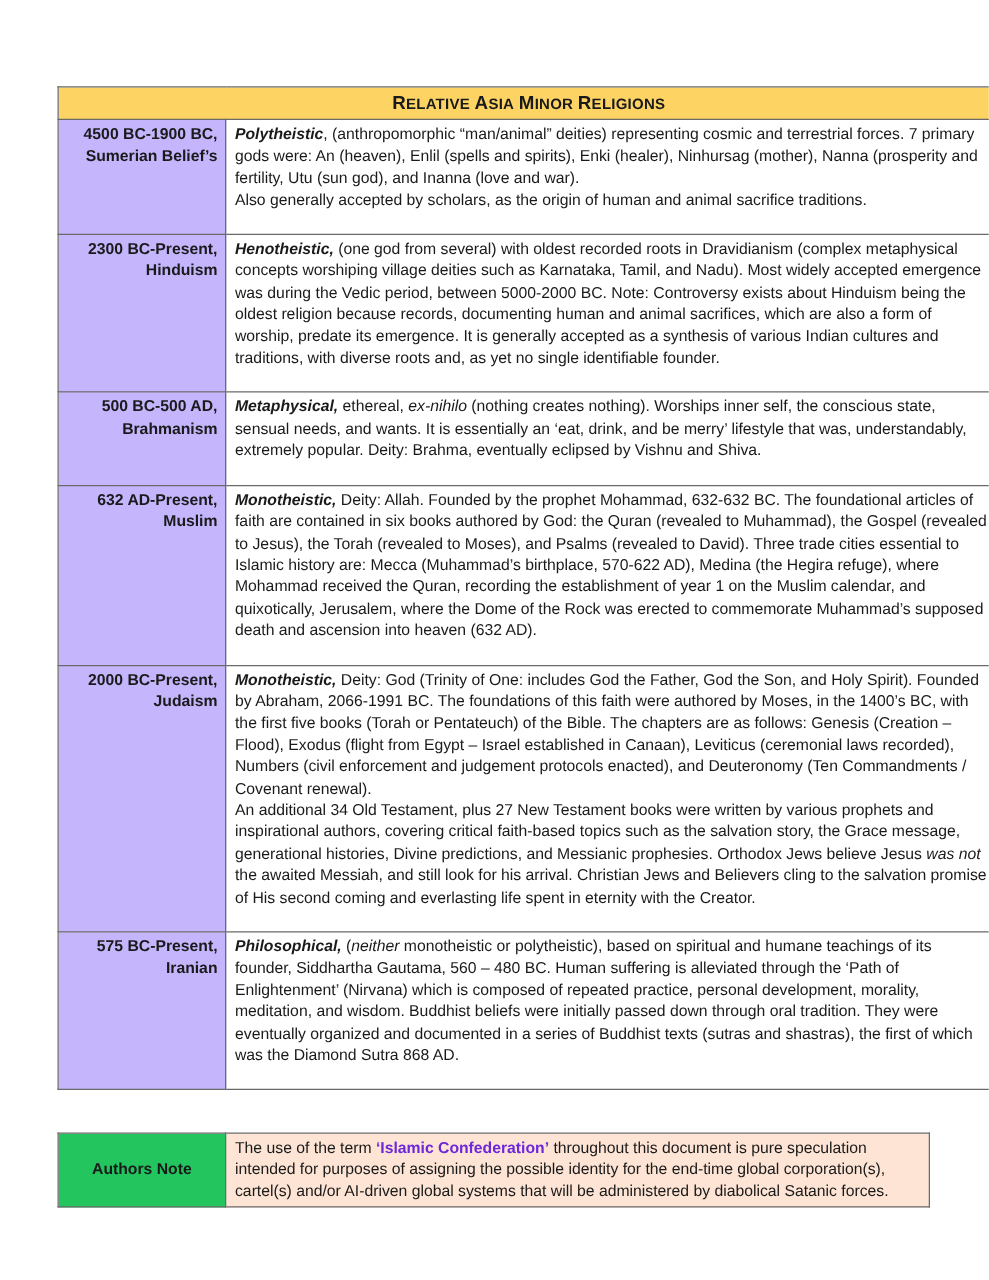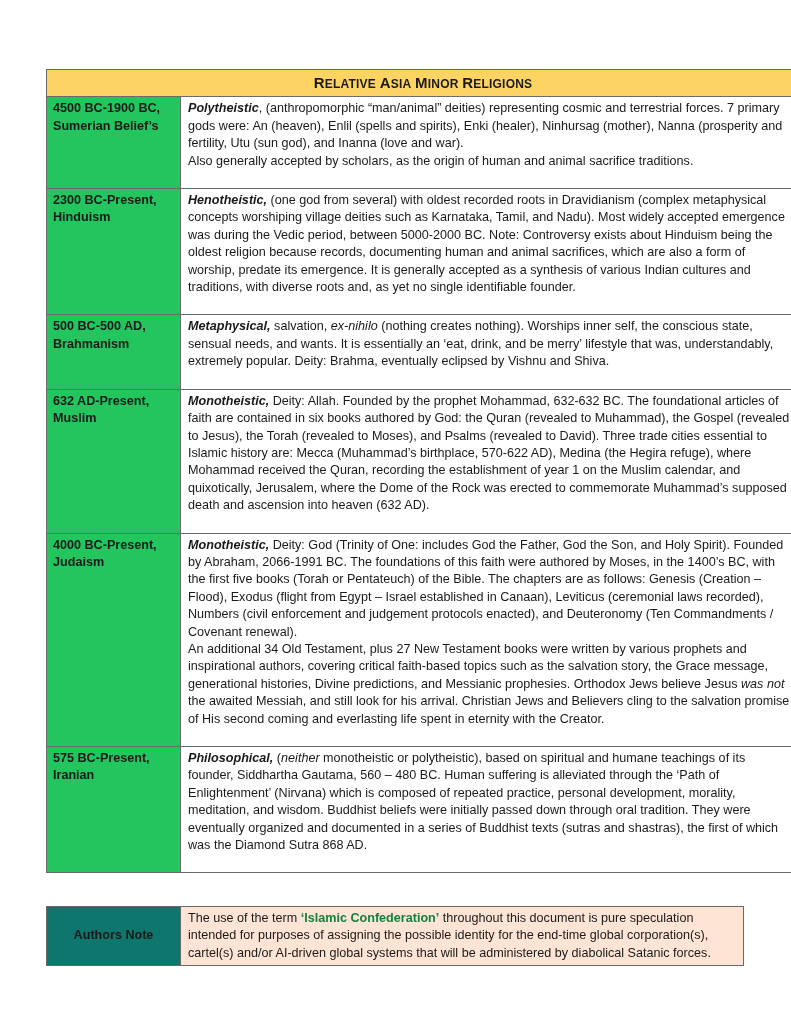--- a/index.html
+++ b/index.html
@@ -2,29 +2,29 @@
 <html><head>
 <meta charset="utf-8">
 <style>
   html, body { margin: 0; padding: 0; background: #ffffff; }
   body { width: 791px; height: 1024px; position: relative; font-family: "Liberation Sans", sans-serif; color: #1a1a1a; }
   .tbl { position: absolute; left: 46px; top: 69px; width: 754px; border-collapse: collapse; border: 1.5px solid #6a6a6a; }
   .tbl td { border: 1px solid #6a6a6a; vertical-align: top; font-size: 12.6px; line-height: 17.4px; }
   .hdr { background: #fdd364; text-align: center; font-weight: bold; font-size: 15px; letter-spacing: 0.2px; padding: 4px 0 3px; height: 18px; }
   .hdr .big { font-size: 15px; }
   .hdr .sm { font-size: 12px; text-transform: uppercase; }
-  .lbl { width: 121px; background: #22c55e; text-align: left; font-weight: bold; padding: 3px 6px; font-size: 12.6px; line-height: 17px; }
+  .lbl { width: 121px; background: #c4b5fd; text-align: right; font-weight: bold; padding: 3px 6px; font-size: 12.6px; line-height: 17px; }
   .desc { padding: 3px 6px 18px 7px; }
   .desc p { margin: 0; }
   .desc p + p { margin-top: 0; }
   .note { position: absolute; left: 46px; top: 906px; width: 698px; border-collapse: collapse; border: 1.5px solid #6a6a6a; }
   .note td { border: 1px solid #6a6a6a; font-size: 12.6px; line-height: 17.4px; background: #fde4d4; }
-  .note .nl { width: 121px; background: #0f766e; text-align: center; font-weight: bold; vertical-align: middle; padding: 4px 6px; }
+  .note .nl { width: 121px; background: #22c55e; text-align: center; font-weight: bold; vertical-align: middle; padding: 4px 6px; }
   .note .nd { padding: 3px 6px 3px 7px; }
-  .hl { color: #15803d; font-weight: bold; }
+  .hl { color: #6d28d9; font-weight: bold; }
 </style>
 </head>
 <body>
 
 <table class="tbl">
   <tbody>
       <tr>
     <td colspan="2" class="hdr">
       <span class="big">R</span><span class="sm">elative</span>
       <span class="big">A</span><span class="sm">sia</span>
@@ -54,37 +54,37 @@
     </td>
   </tr>
 
 
   <tr>
     <td class="lbl">
       <div>500 BC-500 AD,</div>
       <div>Brahmanism</div>
     </td>
     <td class="desc">
-      <p><b><i>Metaphysical,</i></b><span> salvation, </span><i>ex-nihilo</i><span> (nothing creates nothing). Worships inner self, the conscious state, sensual needs, and wants. It is essentially an ‘eat, drink, and be merry’ lifestyle that was, understandably, extremely popular. Deity: Brahma, eventually eclipsed by Vishnu and Shiva.</span></p>
+      <p><b><i>Metaphysical,</i></b><span> ethereal, </span><i>ex-nihilo</i><span> (nothing creates nothing). Worships inner self, the conscious state, sensual needs, and wants. It is essentially an ‘eat, drink, and be merry’ lifestyle that was, understandably, extremely popular. Deity: Brahma, eventually eclipsed by Vishnu and Shiva.</span></p>
     </td>
   </tr>
 
   <tr>
     <td class="lbl">
       <div>632 AD-Present,</div>
       <div>Muslim</div>
     </td>
     <td class="desc">
       <p><b><i>Monotheistic,</i></b><span> Deity: Allah. Founded by the prophet Mohammad, 632-632 BC. The foundational articles of faith are contained in six books authored by God: the Quran (revealed to Muhammad), the Gospel (revealed to Jesus), the Torah (revealed to Moses), and Psalms (revealed to David). Three trade cities essential to Islamic history are: Mecca (Muhammad’s birthplace, 570-622 AD), Medina (the Hegira refuge), where Mohammad received the Quran, recording the establishment of year 1 on the Muslim calendar, and quixotically, Jerusalem, where the Dome of the Rock was erected to commemorate Muhammad’s supposed death and ascension into heaven (632 AD).</span></p>
     </td>
   </tr>
 
   <tr>
     <td class="lbl">
-      <div>4000 BC-Present,</div>
+      <div>2000 BC-Present,</div>
       <div>Judaism</div>
     </td>
     <td class="desc">
       <p><b><i>Monotheistic,</i></b><span> Deity: God (Trinity of One: includes God the Father, God the Son, and Holy Spirit). Founded by Abraham, 2066-1991 BC. The foundations of this faith were authored by Moses, in the 1400’s BC, with the first five books (Torah or Pentateuch) of the Bible. The chapters are as follows: Genesis (Creation – Flood), Exodus (flight from Egypt – Israel established in Canaan), Leviticus (ceremonial laws recorded), Numbers (civil enforcement and judgement protocols enacted), and Deuteronomy (Ten Commandments / Covenant renewal).</span></p>
       <p><span>An additional 34 Old Testament, plus 27 New Testament books were written by various prophets and inspirational authors, covering critical faith-based topics such as the salvation story, the Grace message, generational histories, Divine predictions, and Messianic prophesies. Orthodox Jews believe Jesus </span><i>was not</i><span> the awaited Messiah, and still look for his arrival. Christian Jews and Believers cling to the salvation promise of His second coming and everlasting life spent in eternity with the Creator.</span></p>
     </td>
   </tr>
 
   <tr>
     <td class="lbl">

